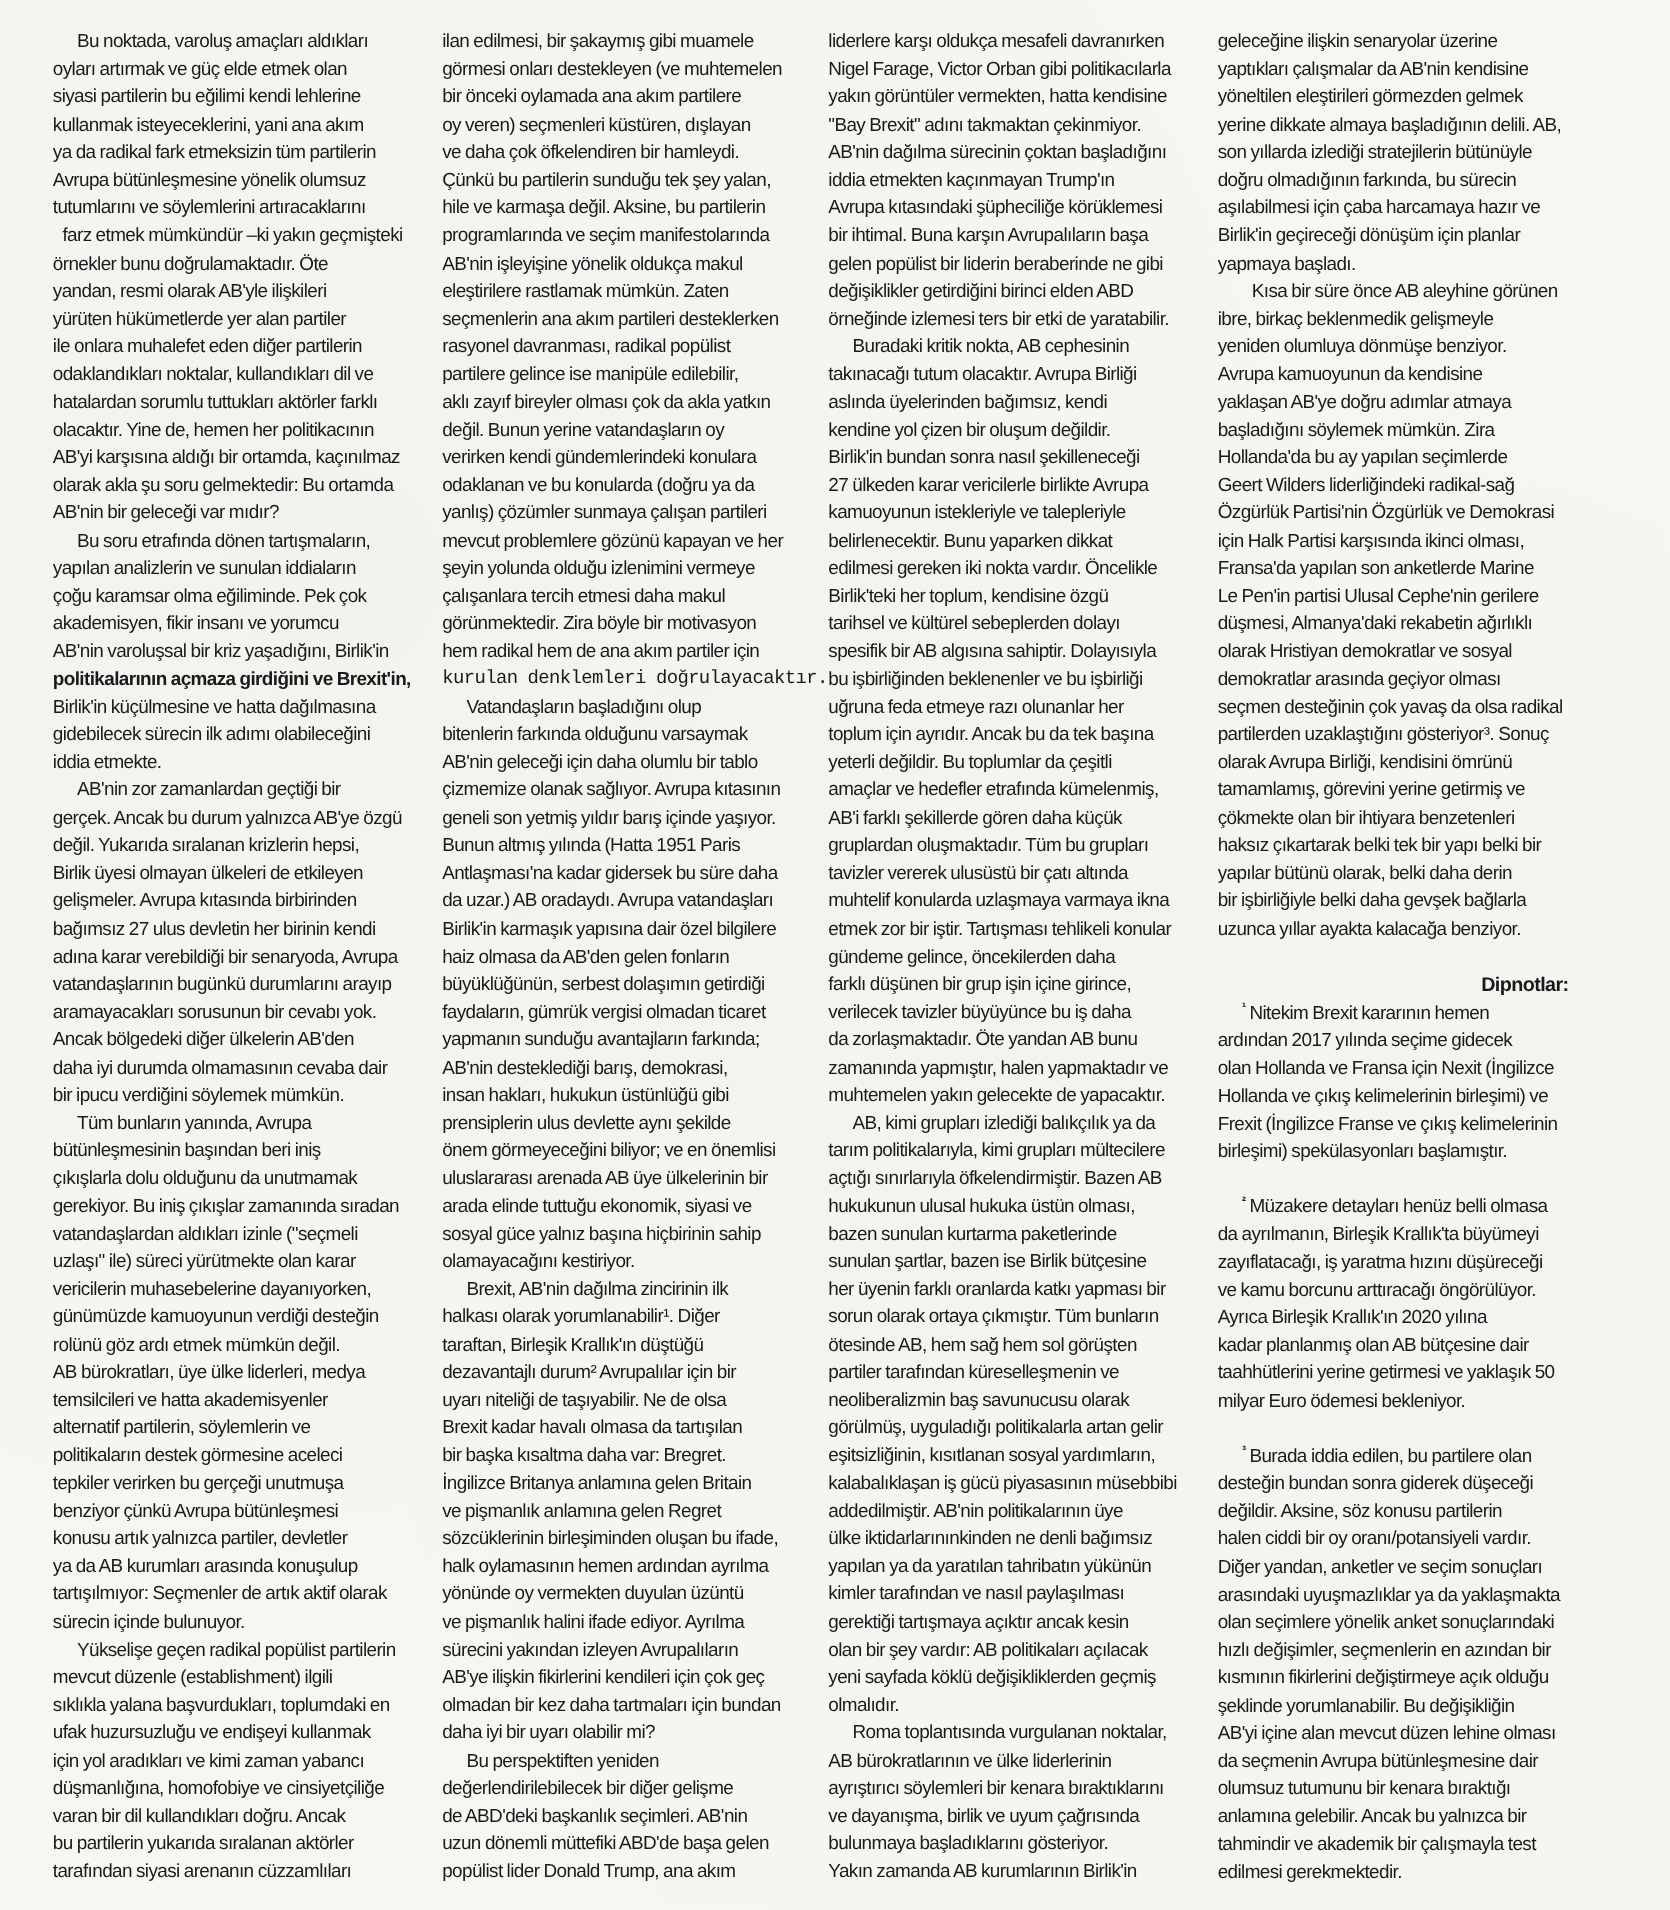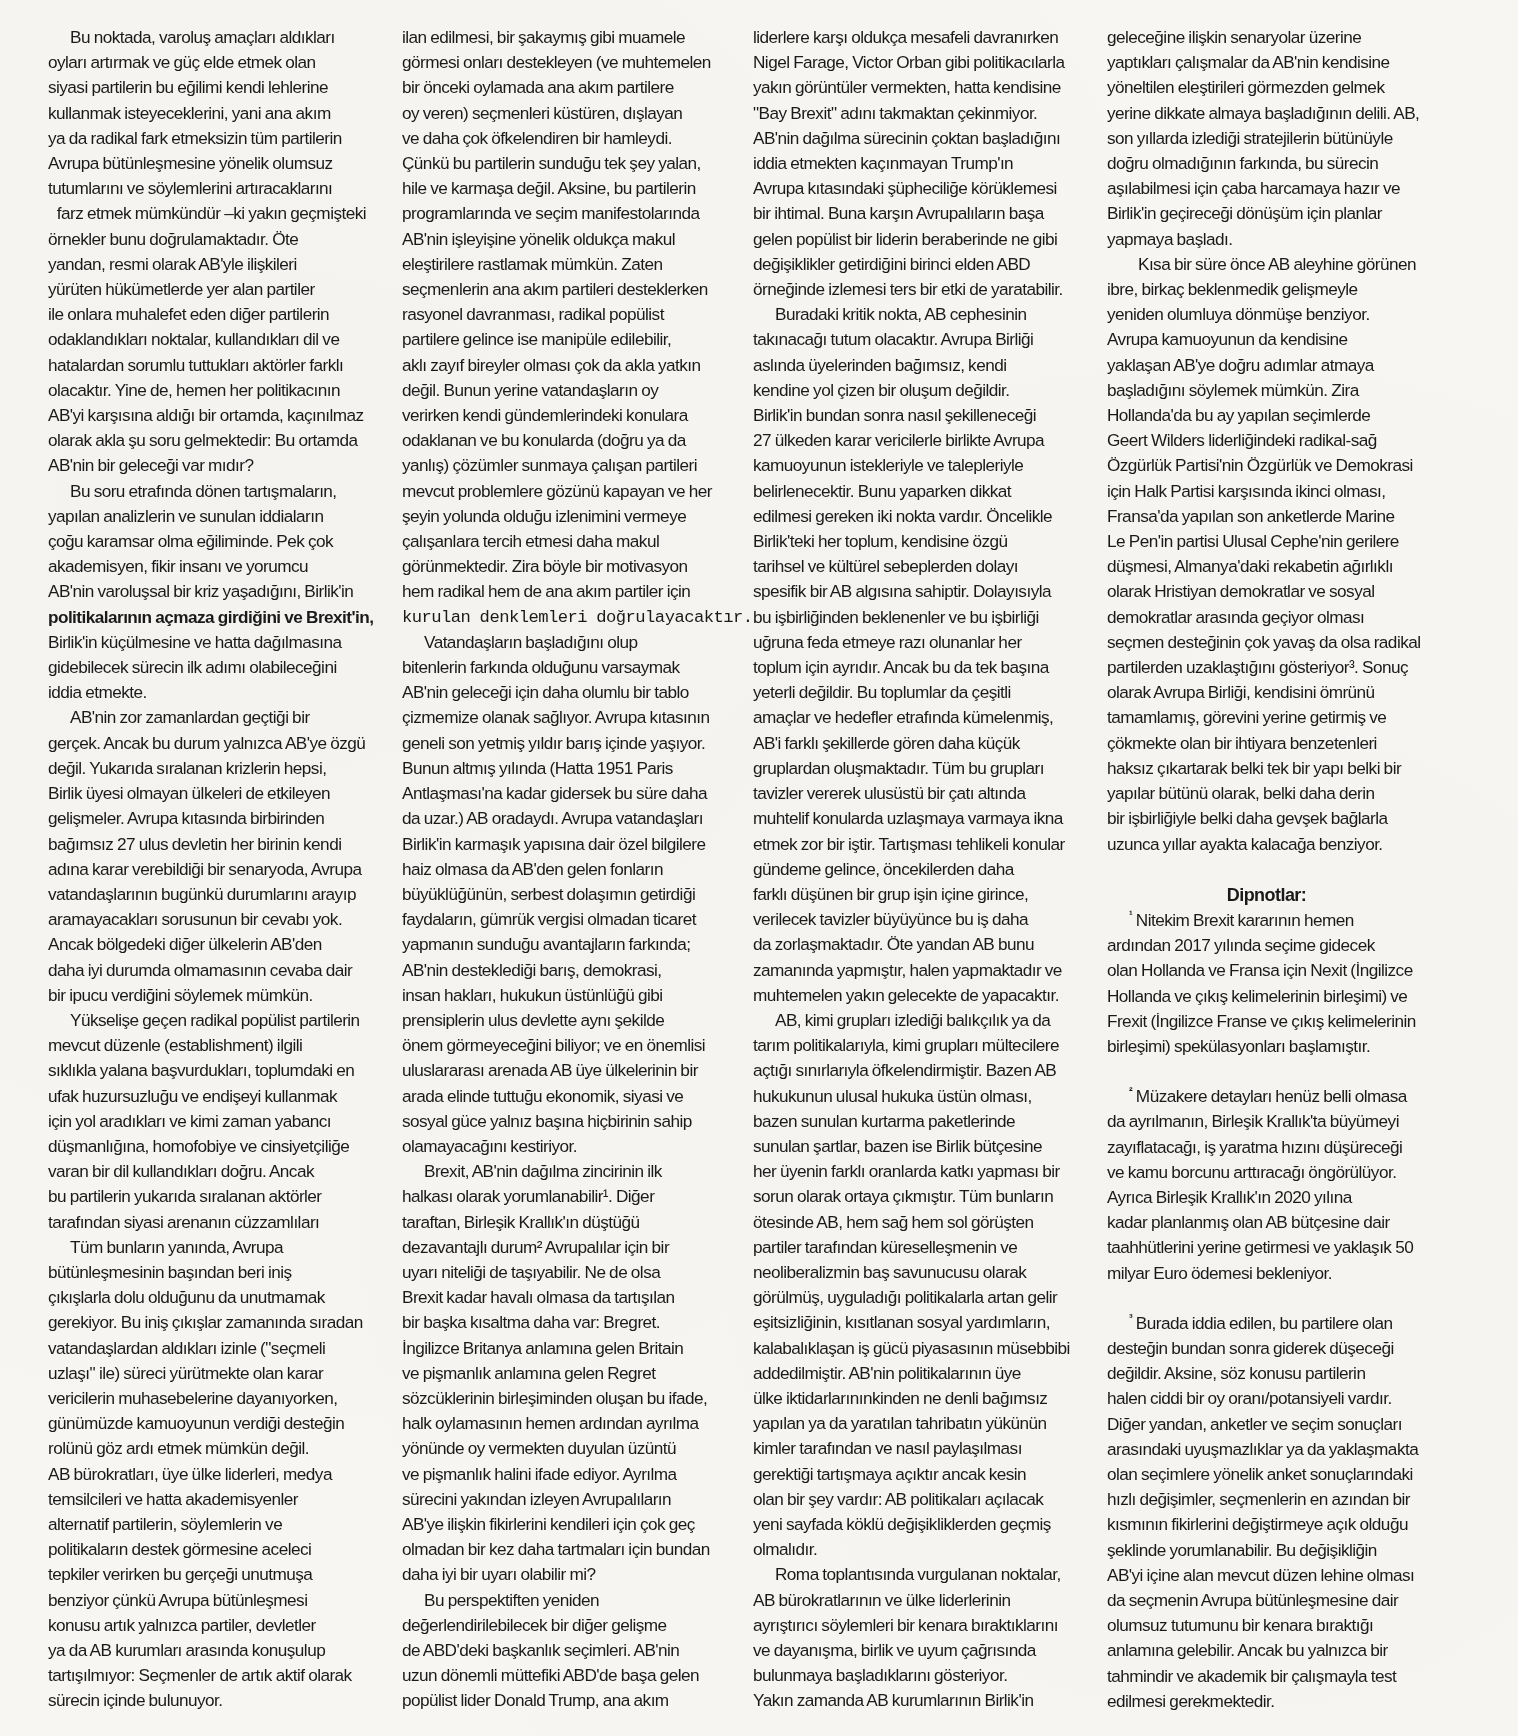--- a/index.html
+++ b/index.html
@@ -35,21 +35,21 @@
     margin: 0;
     text-indent: 0;
   }
   .col .line { display: block; white-space: nowrap; }
   #col-1 { left: 48px;  width: 318px; }
   #col-2 { left: 402px; width: 318px; }
   #col-3 { left: 753px; width: 318px; }
   #col-4 { left: 1107px; width: 318px; }
   .fn-title {
     display: block;
-    text-align: center;
+    text-align: right;
     font-weight: bold;
     font-size: 18px;
     margin-top: 26px;
     margin-right: -1px;
   }
   .fn { margin-top: 0; }
   .fn-gap { height: 25px; }
   sup { font-size: 11px; font-weight: bold; vertical-align: super; line-height: 0; }
 </style>
 </head>
@@ -94,31 +94,20 @@
         <span class="line" style="display: block;">değil. Yukarıda sıralanan krizlerin hepsi,</span>
         <span class="line" style="display: block;">Birlik üyesi olmayan ülkeleri de etkileyen</span>
         <span class="line" style="display: block;">gelişmeler. Avrupa kıtasında birbirinden</span>
         <span class="line" style="display: block;">bağımsız 27 ulus devletin her birinin kendi</span>
         <span class="line" style="display: block;">adına karar verebildiği bir senaryoda, Avrupa</span>
         <span class="line" style="display: block;">vatandaşlarının bugünkü durumlarını arayıp</span>
         <span class="line" style="display: block;">aramayacakları sorusunun bir cevabı yok.</span>
         <span class="line" style="display: block;">Ancak bölgedeki diğer ülkelerin AB'den</span>
         <span class="line" style="display: block;">daha iyi durumda olmamasının cevaba dair</span>
         <span class="line" style="display: block;">bir ipucu verdiğini söylemek mümkün.</span>
-      </p>
-      <p>
-        <span class="line" style="text-indent: 22px; display: block;">Yükselişe geçen radikal popülist partilerin</span>
-        <span class="line" style="display: block;">mevcut düzenle (establishment) ilgili</span>
-        <span class="line" style="display: block;">sıklıkla yalana başvurdukları, toplumdaki en</span>
-        <span class="line" style="display: block;">ufak huzursuzluğu ve endişeyi kullanmak</span>
-        <span class="line" style="display: block;">için yol aradıkları ve kimi zaman yabancı</span>
-        <span class="line" style="display: block;">düşmanlığına, homofobiye ve cinsiyetçiliğe</span>
-        <span class="line" style="display: block;">varan bir dil kullandıkları doğru. Ancak</span>
-        <span class="line" style="display: block;">bu partilerin yukarıda sıralanan aktörler</span>
-        <span class="line" style="display: block;">tarafından siyasi arenanın cüzzamlıları</span>
       </p>
       <p>
         <span class="line" style="text-indent: 22px; display: block;">Tüm bunların yanında, Avrupa</span>
         <span class="line" style="display: block;">bütünleşmesinin başından beri iniş</span>
         <span class="line" style="display: block;">çıkışlarla dolu olduğunu da unutmamak</span>
         <span class="line" style="display: block;">gerekiyor. Bu iniş çıkışlar zamanında sıradan</span>
         <span class="line" style="display: block;">vatandaşlardan aldıkları izinle ("seçmeli</span>
         <span class="line" style="display: block;">uzlaşı" ile) süreci yürütmekte olan karar</span>
         <span class="line" style="display: block;">vericilerin muhasebelerine dayanıyorken,</span>
         <span class="line" style="display: block;">günümüzde kamuoyunun verdiği desteğin</span>
@@ -126,20 +115,31 @@
         <span class="line" style="display: block;">AB bürokratları, üye ülke liderleri, medya</span>
         <span class="line" style="display: block;">temsilcileri ve hatta akademisyenler</span>
         <span class="line" style="display: block;">alternatif partilerin, söylemlerin ve</span>
         <span class="line" style="display: block;">politikaların destek görmesine aceleci</span>
         <span class="line" style="display: block;">tepkiler verirken bu gerçeği unutmuşa</span>
         <span class="line" style="display: block;">benziyor çünkü Avrupa bütünleşmesi</span>
         <span class="line" style="display: block;">konusu artık yalnızca partiler, devletler</span>
         <span class="line" style="display: block;">ya da AB kurumları arasında konuşulup</span>
         <span class="line" style="display: block;">tartışılmıyor: Seçmenler de artık aktif olarak</span>
         <span class="line" style="display: block;">sürecin içinde bulunuyor.</span>
+      </p>
+      <p>
+        <span class="line" style="text-indent: 22px; display: block;">Yükselişe geçen radikal popülist partilerin</span>
+        <span class="line" style="display: block;">mevcut düzenle (establishment) ilgili</span>
+        <span class="line" style="display: block;">sıklıkla yalana başvurdukları, toplumdaki en</span>
+        <span class="line" style="display: block;">ufak huzursuzluğu ve endişeyi kullanmak</span>
+        <span class="line" style="display: block;">için yol aradıkları ve kimi zaman yabancı</span>
+        <span class="line" style="display: block;">düşmanlığına, homofobiye ve cinsiyetçiliğe</span>
+        <span class="line" style="display: block;">varan bir dil kullandıkları doğru. Ancak</span>
+        <span class="line" style="display: block;">bu partilerin yukarıda sıralanan aktörler</span>
+        <span class="line" style="display: block;">tarafından siyasi arenanın cüzzamlıları</span>
       </p>
     </div>
   <div class="col" id="col-2">
       <p>
         <span class="line" style="display: block;">ilan edilmesi, bir şakaymış gibi muamele</span>
         <span class="line" style="display: block;">görmesi onları destekleyen (ve muhtemelen</span>
         <span class="line" style="display: block;">bir önceki oylamada ana akım partilere</span>
         <span class="line" style="display: block;">oy veren) seçmenleri küstüren, dışlayan</span>
         <span class="line" style="display: block;">ve daha çok öfkelendiren bir hamleydi.</span>
         <span class="line" style="display: block;">Çünkü bu partilerin sunduğu tek şey yalan,</span>

